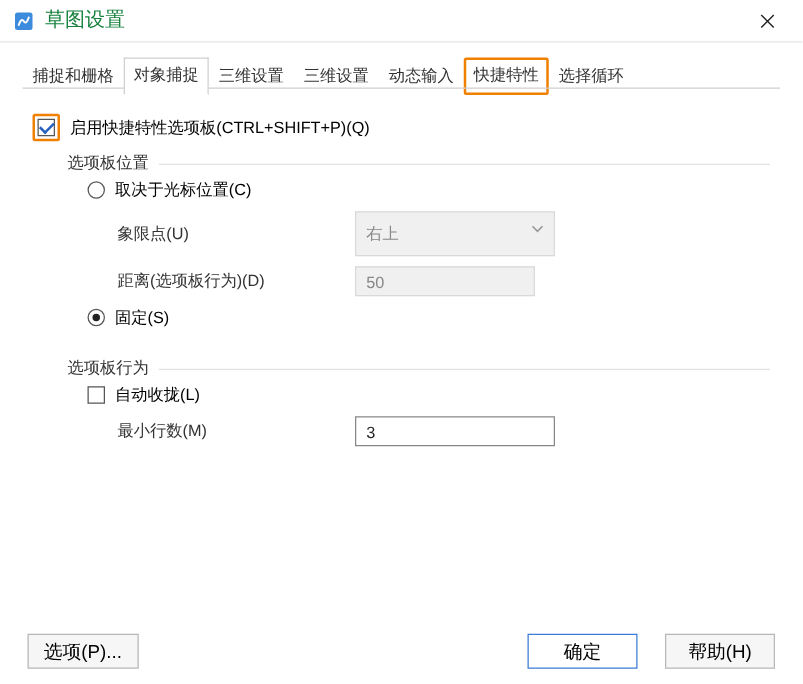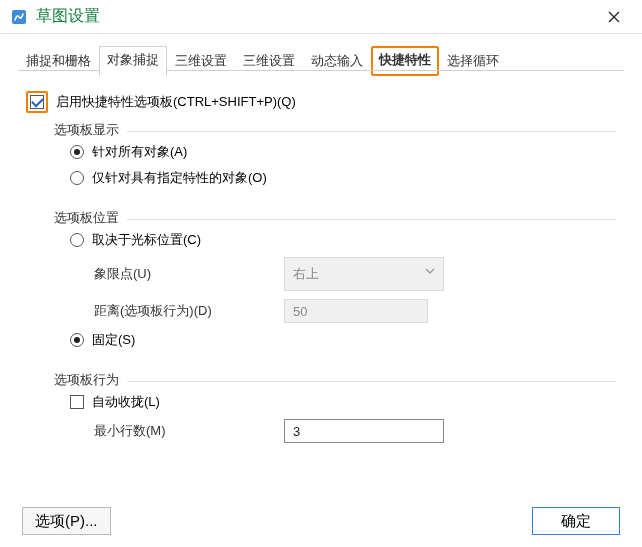--- a/index.html
+++ b/index.html
@@ -44,21 +44,20 @@
     border-bottom: none;
     cursor: pointer;
     position: relative;
     color: #333;
     white-space: nowrap;
   }
   .tab.active {
     border: 2px solid #f08000;
     border-radius: 2px;
     padding: 3px 6px 5px 6px;
-    font-weight: bold;
   }
   .tab.selected-bg {
     background: #fff;
     border: 1px solid #d0d0d0;
     border-bottom: 1px solid #fff;
     z-index: 2;
   }
   .tabrow-underline {
     position: absolute;
     left: 18px; right: 18px;
@@ -145,26 +144,26 @@
     border-radius: 50%;
   }
 
   .sub-row {
     display: flex;
     align-items: center;
     padding: 4px 0 4px 40px;
   }
   .sub-row .lbl { width: 190px; color: #333; }
   .select-disabled {
-    width: 160px; height: 16px;
+    width: 160px; height: 36px;
     background: #f0f0f0;
     border: 1px solid #d9d9d9;
     color: #888;
     display: flex; align-items: center;
-    padding: 16px 8px;
+    padding: 0 8px;
     position: relative;
   }
   .select-disabled .chev {
     position: absolute; right: 8px; top: 6px;
     width: 10px; height: 10px;
   }
   .input-disabled {
     width: 144px; height: 24px;
     background: #f0f0f0;
     border: 1px solid #d9d9d9;
@@ -242,34 +241,20 @@
 </div>
 
 <div class="content">
   <div class="main-check">
     <span class="check-frame">
       <span class="checkbox checked"></span>
     </span>
     <span>启用快捷特性选项板(CTRL+SHIFT+P)(Q)</span>
   </div>
 
-  <div class="group">
-    <div class="group-title-wrap">
-      <span class="group-title">选项板显示</span>
-      <div class="group-line"></div>
-    </div>
-    <div class="option-row">
-      <span class="radio checked"></span>
-      <span>针对所有对象(A)</span>
-    </div>
-    <div class="option-row">
-      <span class="radio"></span>
-      <span>仅针对具有指定特性的对象(O)</span>
-    </div>
-  </div>
 
   <div class="group">
     <div class="group-title-wrap">
       <span class="group-title">选项板位置</span>
       <div class="group-line"></div>
     </div>
     <div class="option-row">
       <span class="radio"></span>
       <span>取决于光标位置(C)</span>
     </div>
@@ -311,13 +296,14 @@
         <span>3</span>
       </div>
     </div>
   </div>
 </div>
 
 <div class="footer">
   <button class="btn options">选项(P)...</button>
   <span class="spacer"></span>
   <button class="btn primary">确定</button>
+  <button class="btn">帮助(H)</button>
 </div>
 
 </body></html>

